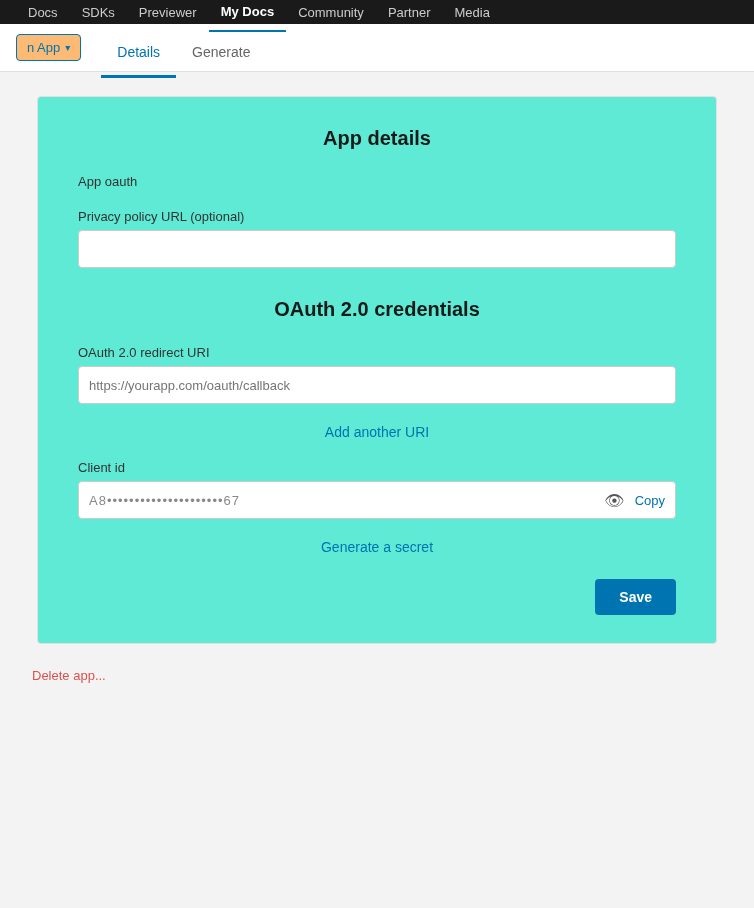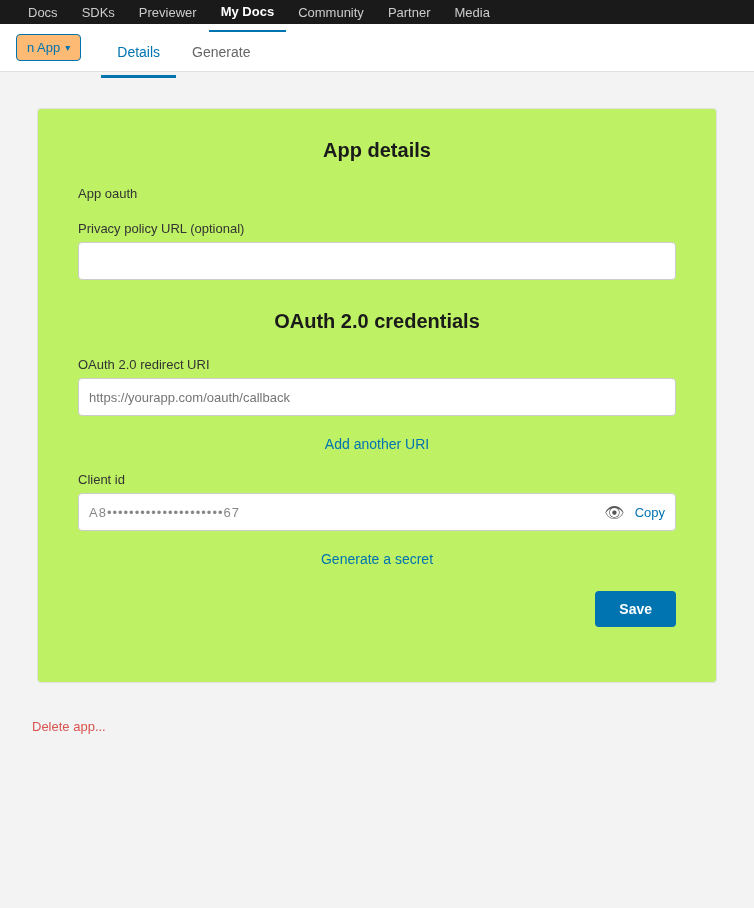--- a/index.html
+++ b/index.html
@@ -66,26 +66,26 @@
       font-weight: 500;
     }
 
     
     .page-content {
       padding: 20px 16px;
     }
 
     
     .card {
-      background: #bef264;
+      background: #5eead4;
       border: 1px solid #e0e0e0;
       border-radius: 4px;
-      padding: 30px 40px 55px;
+      padding: 30px 40px 28px;
       max-width: 680px;
-      margin: 16px auto;
+      margin: 4px auto;
     }
 
     
     .section-title {
       text-align: center;
       font-size: 20px;
       font-weight: 700;
       color: #1a1a1a;
       margin-bottom: 24px;
     }

